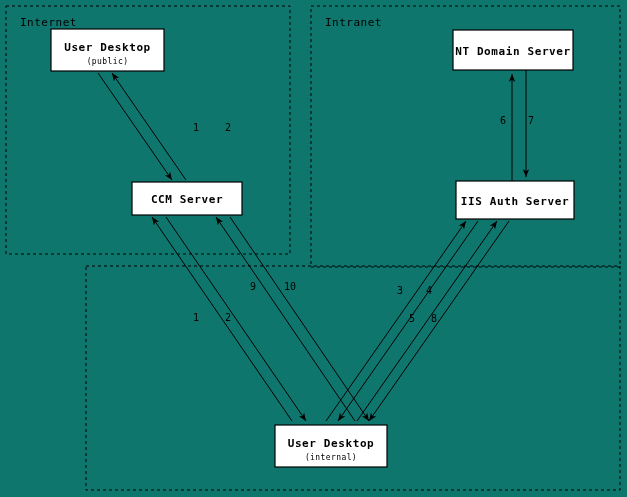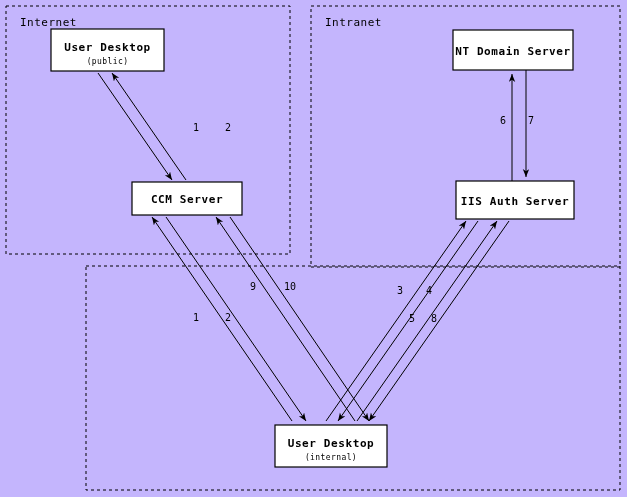--- a/index.html
+++ b/index.html
@@ -8,21 +8,21 @@
     padding: 0;
     background: #ffffff;
   }
   body {
     font-family: "DejaVu Sans Mono", monospace;
   }
   #diagram-root {
     position: relative;
     width: 627px;
     height: 497px;
-    background: #c4b5fd;
+    background: #0f766e;
     overflow: hidden;
   }
   svg.diagram-canvas {
     display: block;
     width: 627px;
     height: 497px;
   }
   .zone-rect {
     fill: none;
     stroke: #000000;

